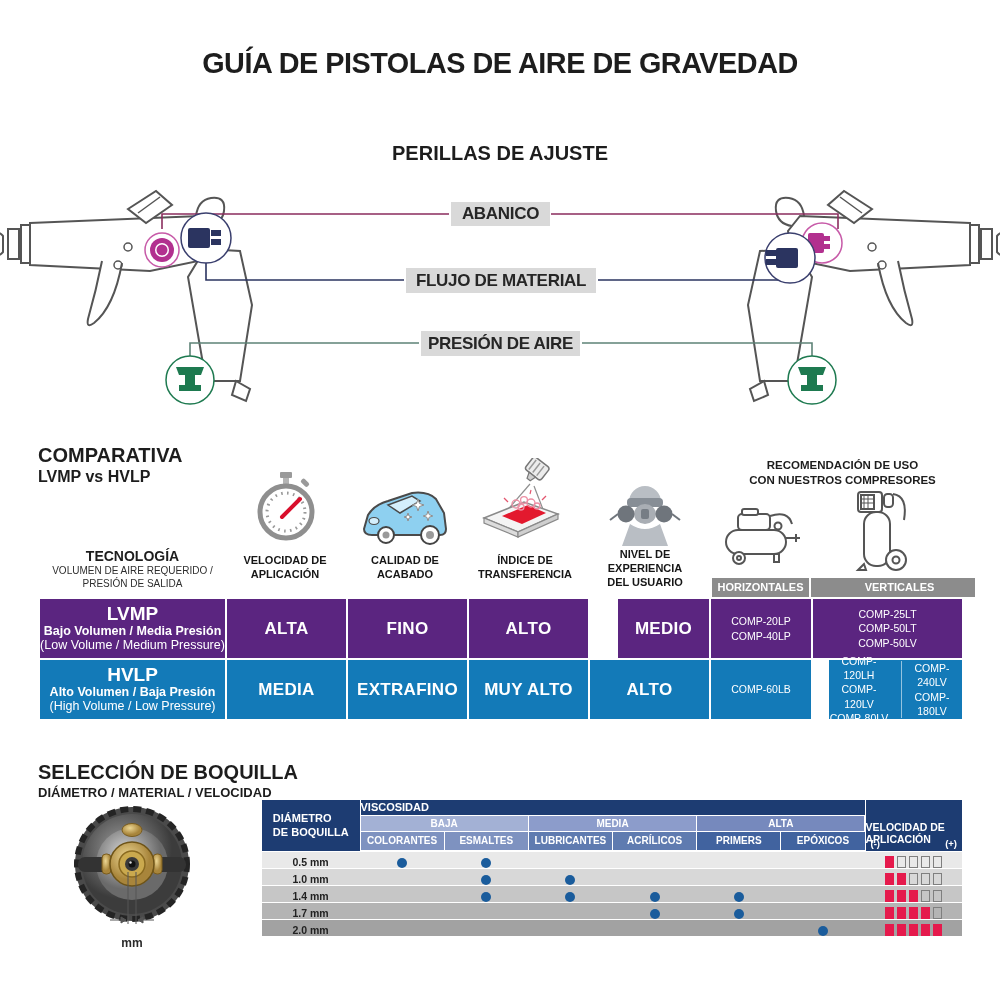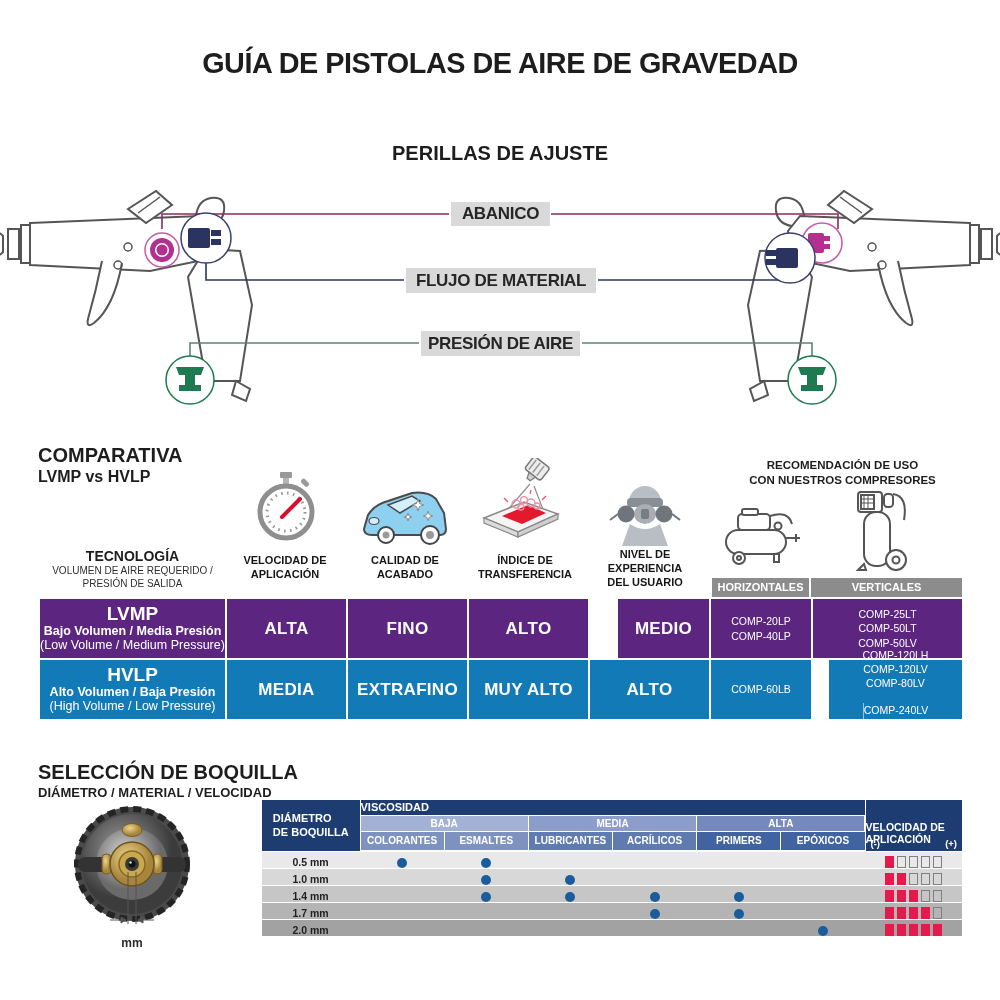--- a/index.html
+++ b/index.html
@@ -22,32 +22,32 @@
   .colhead{text-align:center;font-weight:bold;font-size:11px;line-height:1.25;
            white-space:pre-line;color:#161616;}
   #tech-head{left:45px;top:548px;width:175px;text-align:center;}
   #tech-head .t{font-size:14px;font-weight:bold;}
   #tech-head .s{font-size:10px;line-height:1.3;color:#2e2e2e;}
   #comp-rec-heading{left:725px;top:458px;width:235px;text-align:center;font-weight:bold;
                     font-size:11.5px;line-height:1.3;white-space:pre-line;}
   .graybar{background:#8c8c8c;color:#fff;font-weight:bold;font-size:11px;text-align:center;
            line-height:19px;height:19px;}
   #bar-horizontales{left:712px;top:578px;width:97px;}
-  #bar-verticales{left:811px;top:578px;width:151px;}
+  #bar-verticales{left:811px;top:578px;width:151px;padding-left:13px;}
   #comp-table{left:40px;top:599px;display:grid;
               grid-template-columns:185px 119px 119px 119px 119px 100px 149px;
               grid-auto-rows:59px;gap:2px;}
   .crow-cell{color:#fff;display:flex;align-items:center;justify-content:center;
              flex-direction:column;text-align:center;}
   .cname{font-size:19px;font-weight:bold;line-height:1.05;}
   .csub{font-size:12.5px;font-weight:bold;line-height:1.15;}
   .csub2{font-size:12.5px;line-height:1.15;}
   .cval{font-size:17px;font-weight:bold;letter-spacing:.3px;}
   .ccode{font-size:10.5px;line-height:1.35;}
-  .vert-split{flex-direction:column;gap:12px;margin-left:16px;}
+  .vert-split{flex-direction:row;gap:12px;margin-left:16px;}
   .vert-split .half{flex:1;display:flex;flex-direction:column;justify-content:center;text-align:center;}
   .vert-split .half+.half{border-left:1px solid rgba(255,255,255,.55);}
   
   #noz-heading{left:38px;top:761px;font-size:20px;font-weight:bold;}
   #noz-subheading{left:38px;top:785px;font-size:13px;font-weight:bold;}
   #mm-label{left:62px;top:936px;width:140px;text-align:center;font-size:12px;font-weight:bold;color:#2a2a2a;}
   
   #ntable{left:262px;top:800px;width:700px;font-size:10px;}
   .nflex{display:flex;gap:1px;}
   .navy{background:#1d3c72;color:#fff;font-weight:bold;}

